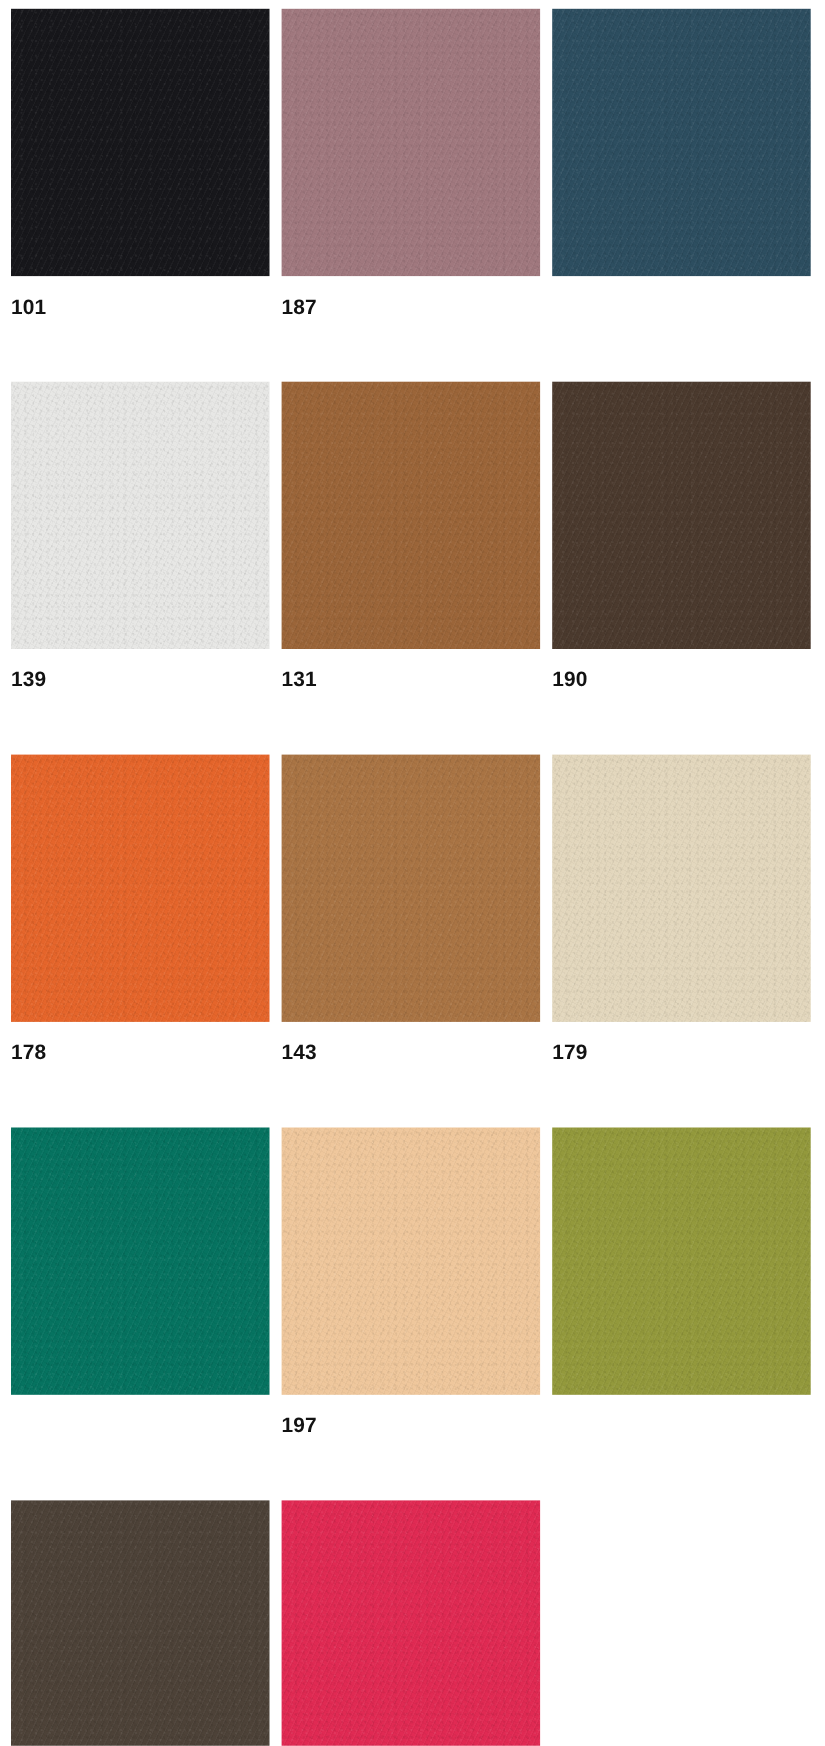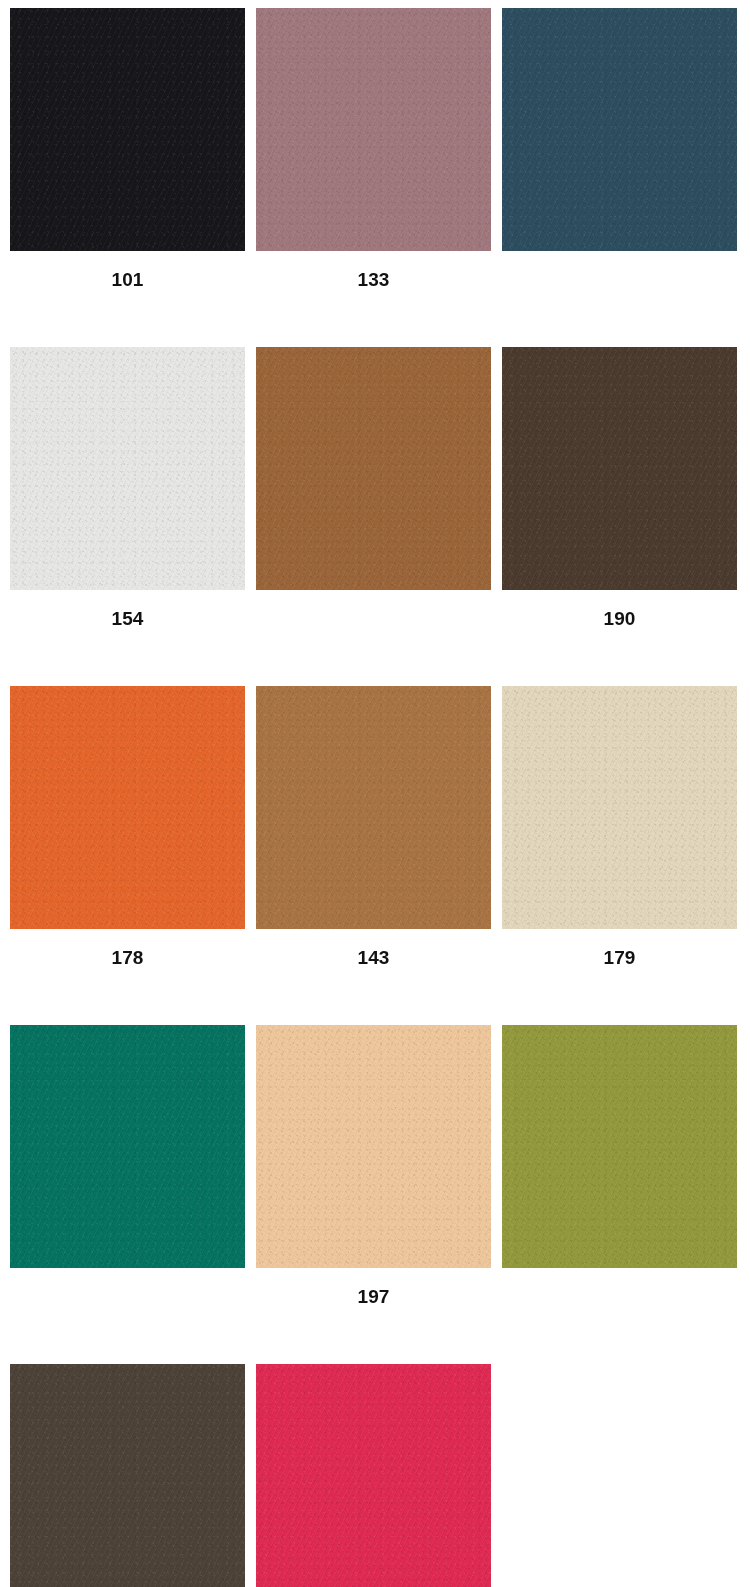--- a/index.html
+++ b/index.html
@@ -21,21 +21,20 @@
     padding: 8px 13px 0 10px;
     display: grid;
     grid-template-columns: repeat(3, 1fr);
     column-gap: 11px;
     row-gap: 0;
   }
 
   .swatch-cell {
     display: flex;
     flex-direction: column;
-    align-items: center;
   }
 
   .swatch-chip {
     width: 100%;
     height: 243px;
     position: relative;
     overflow: hidden;
     background-color: #cccccc;
   }
 
@@ -80,31 +79,32 @@
 </head>
 <body style="background: rgb(255, 255, 255);">
 
 <div class="swatch-grid">
     <div class="swatch-cell">
       <div class="swatch-chip" style="background-color: rgb(23, 23, 27);"></div>
       <div class="swatch-label">101</div>
     </div>
     <div class="swatch-cell">
       <div class="swatch-chip" style="background-color: rgb(160, 120, 126);"></div>
-      <div class="swatch-label">133</div>
+      <div class="swatch-label">187</div>
     </div>
     <div class="swatch-cell">
       <div class="swatch-chip" style="background-color: rgb(45, 78, 96);"></div>
     </div>
     <div class="swatch-cell">
       <div class="swatch-chip" style="background-color: rgb(231, 231, 229);"></div>
-      <div class="swatch-label">154</div>
+      <div class="swatch-label">139</div>
     </div>
     <div class="swatch-cell">
       <div class="swatch-chip" style="background-color: rgb(155, 101, 57);"></div>
+      <div class="swatch-label">131</div>
     </div>
     <div class="swatch-cell">
       <div class="swatch-chip" style="background-color: rgb(75, 58, 46);"></div>
       <div class="swatch-label">190</div>
     </div>
     <div class="swatch-cell">
       <div class="swatch-chip" style="background-color: rgb(229, 101, 43);"></div>
       <div class="swatch-label">178</div>
     </div>
     <div class="swatch-cell">

